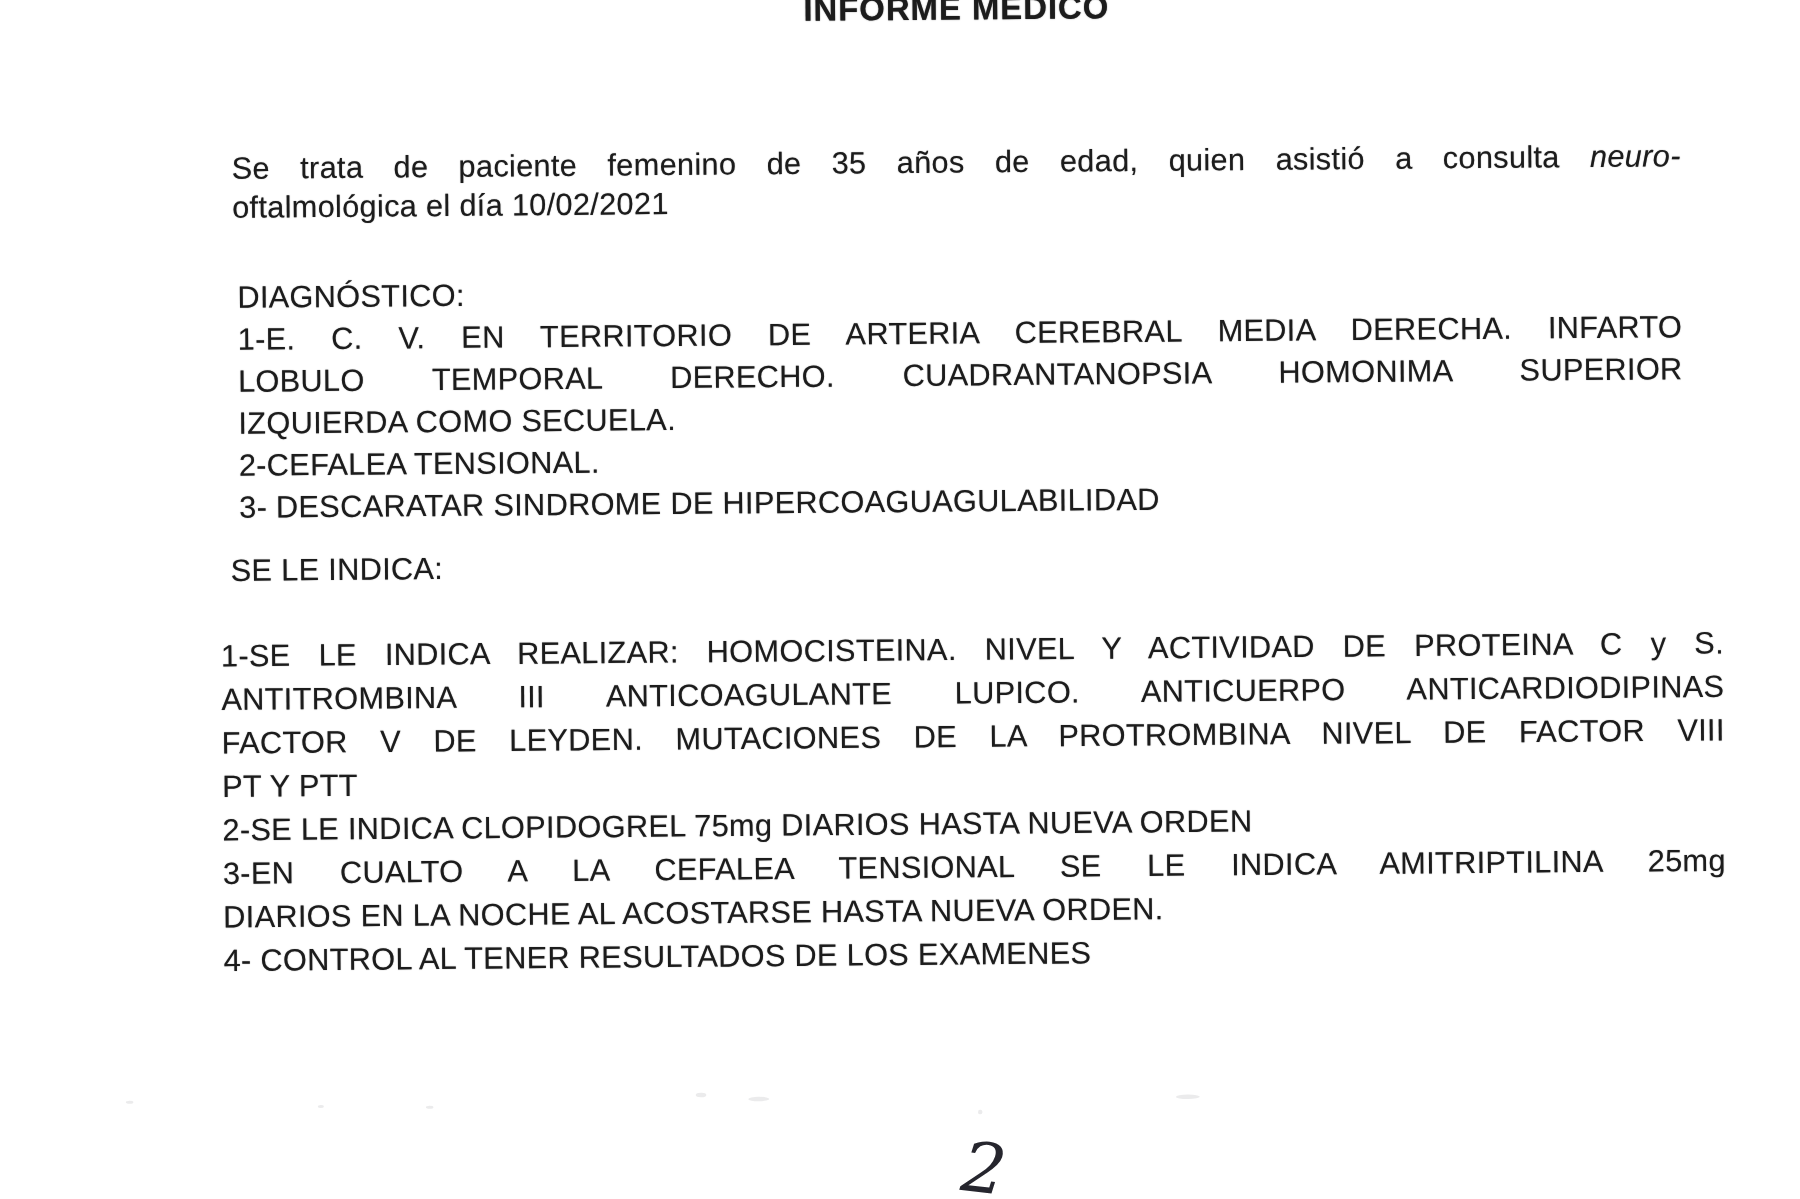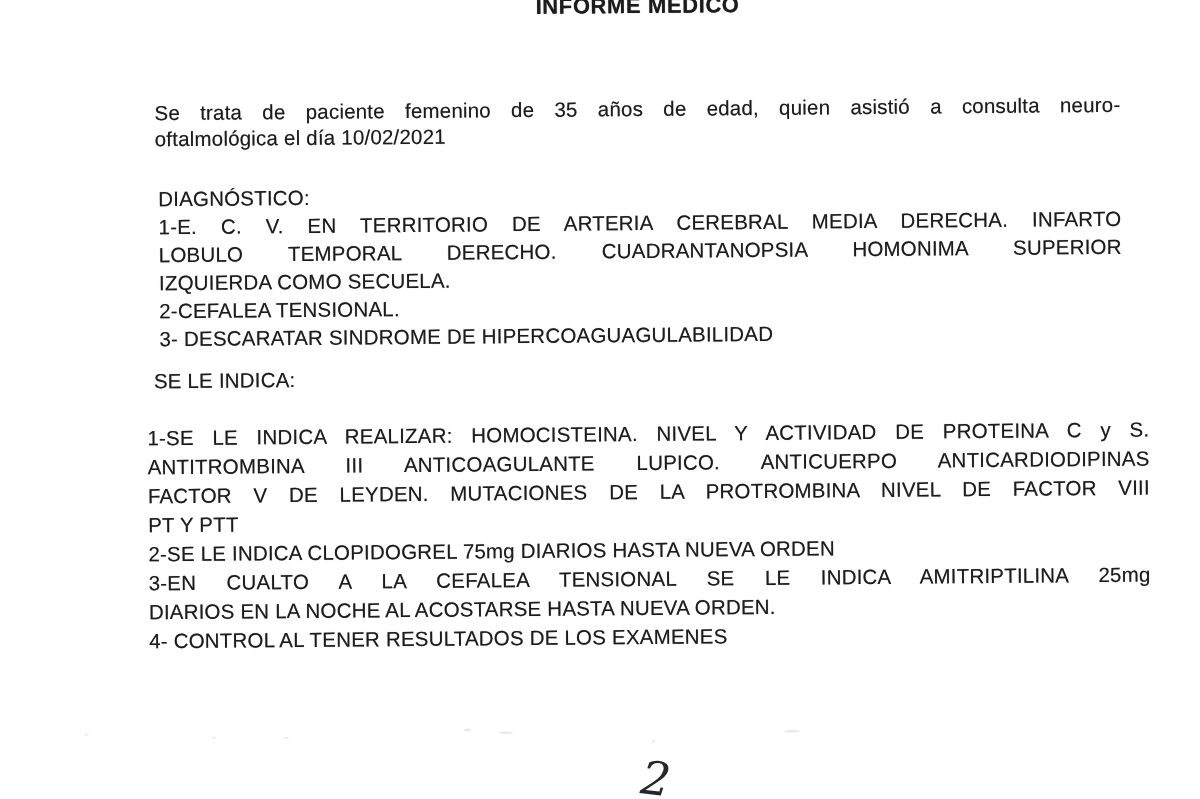--- a/index.html
+++ b/index.html
@@ -33,21 +33,21 @@
   .line{white-space:nowrap;text-align:left;}
   .line.fill{
     white-space:normal;
     text-align:justify;
     text-align-last:justify;
   }
   .intro{left:116px;top:96px;width:966px;line-height:26px;}
   .diag{left:119px;top:181px;width:963px;line-height:28px;}
   .indica-heading{left:113px;top:363px;font-size:20.5px;line-height:27px;}
   .indica{left:106px;top:419px;width:1002px;line-height:29px;}
-  .italic{}
+  .italic{font-style:italic;}
   .page-number{
     position:absolute;left:597px;top:756px;
     font-family:"DejaVu Serif", serif;
     font-style:italic;
     font-size:46px;font-weight:400;
     color:#26262e;
     transform:rotate(7deg);
     line-height:1;
   }
   .speck{

